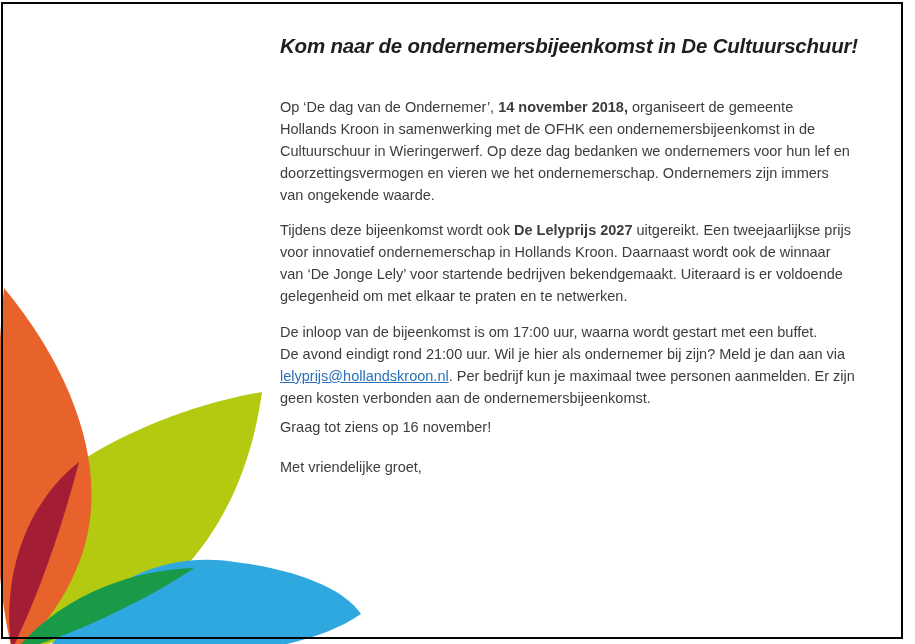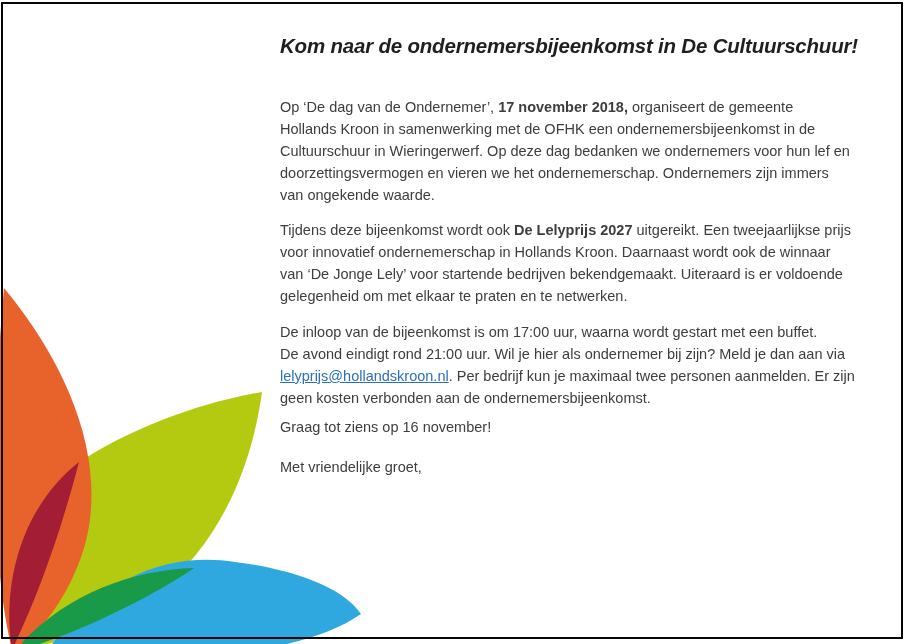--- a/index.html
+++ b/index.html
@@ -72,21 +72,21 @@
     <path d="M 12 650 C 20 590, 38 500, 79 462 C 130 430, 190 405, 262 392 C 250 480, 210 560, 140 605 C 95 632, 45 648, 12 650 Z" fill="#b3ca10"></path>
     <path d="M 4 288 C 80 380, 110 480, 80 560 C 65 600, 40 635, 12 650 C -10 560, -8 420, 4 288 Z" fill="#e8632c"></path>
     <path d="M 12 650 C 2 590, 18 510, 79 462 C 60 535, 38 595, 12 650 Z" fill="#a31e35"></path>
     <path d="M 40 660 C 100 575, 170 552, 235 562 C 300 570, 345 590, 361 614 C 315 646, 235 656, 150 661 Z" fill="#2fa8e0"></path>
     <path d="M 14 652 C 60 596, 130 570, 194 568 C 150 598, 75 635, 14 652 Z" fill="#189a49"></path>
   </svg>
 
   <div class="content">
     <h1 class="title">Kom naar de ondernemersbijeenkomst in De Cultuurschuur!</h1>
 
-    <p class="para mb13"><span>Op ‘De dag van de Ondernemer’, </span><span class="b">17 november 2018,</span><span> organiseert de gemeente
+    <p class="para mb13"><span>Op ‘De dag van de Ondernemer’, </span><span class="b">14 november 2018,</span><span> organiseert de gemeente
 Hollands Kroon in samenwerking met de OFHK een ondernemersbijeenkomst in de
 Cultuurschuur in Wieringerwerf. Op deze dag bedanken we ondernemers voor hun lef en
 doorzettingsvermogen en vieren we het ondernemerschap. Ondernemers zijn immers
 van ongekende waarde.</span></p>
 
     <p class="para mb14"><span>Tijdens deze bijeenkomst wordt ook </span><span class="b">De Lelyprijs 2027</span><span> uitgereikt. Een tweejaarlijkse prijs
 voor innovatief ondernemerschap in Hollands Kroon. Daarnaast wordt ook de winnaar
 van ‘De Jonge Lely’ voor startende bedrijven bekendgemaakt. Uiteraard is er voldoende
 gelegenheid om met elkaar te praten en te netwerken.</span></p>
 

